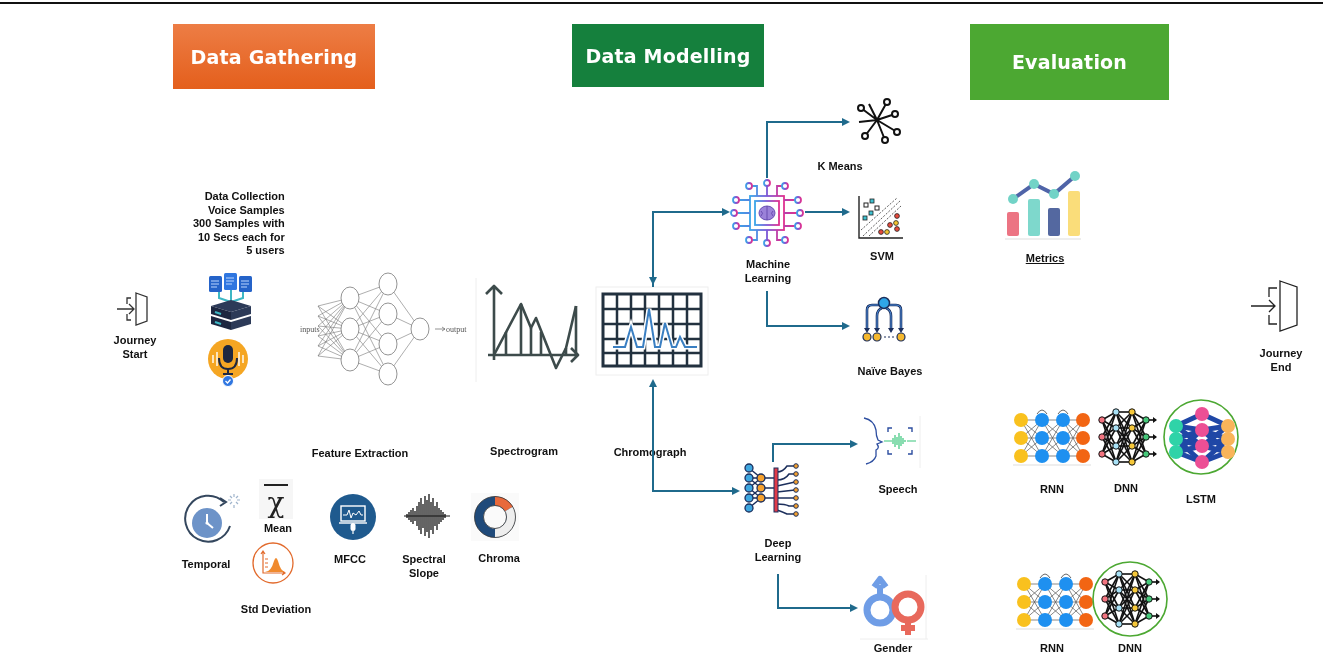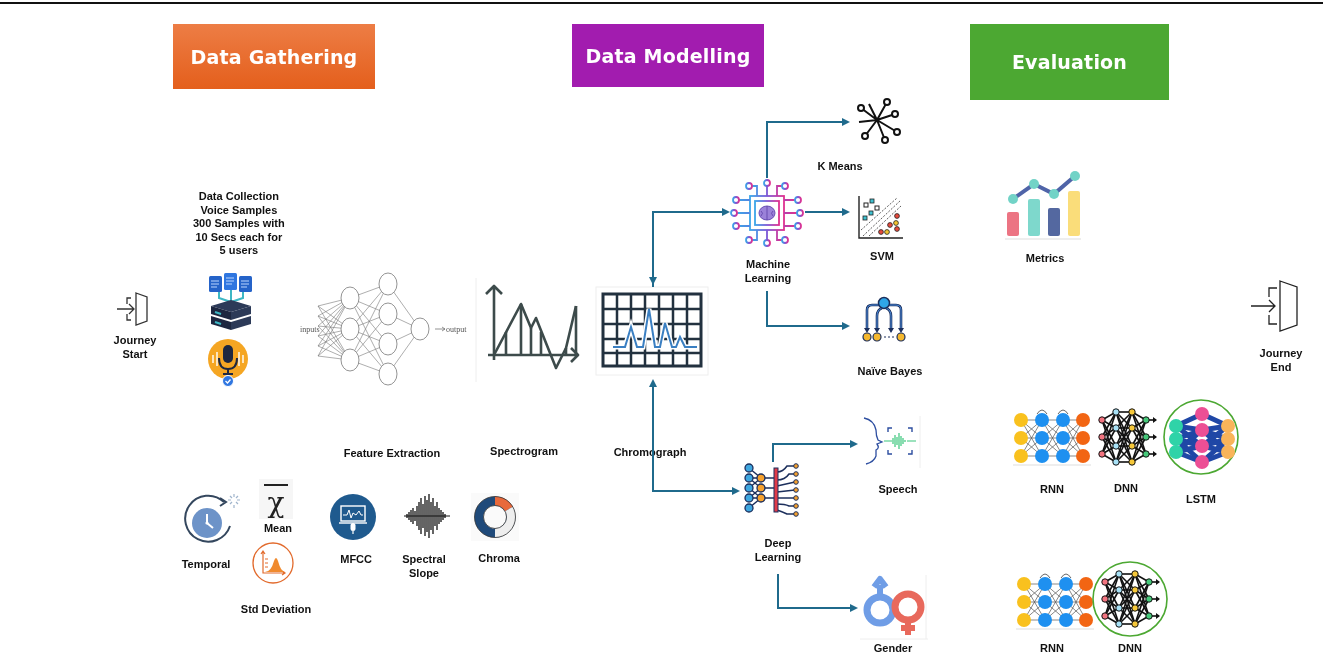--- a/index.html
+++ b/index.html
@@ -1,33 +1,33 @@
 <!DOCTYPE html>
 <html><head>
 <meta charset="utf-8">
 <style>
   html, body { margin:0; padding:0; background:#ffffff; }
   body { width:1323px; height:662px; position:relative; overflow:hidden; font-family:"Liberation Sans", sans-serif; color:#111; }
   .abs { position:absolute; }
   .topline { left:0; top:2px; width:1323px; height:2px; background:#111; }
   .phase { position:absolute; display:flex; align-items:center; justify-content:center; color:#fff; font-family:"DejaVu Sans", sans-serif; font-weight:bold; font-size:19px; letter-spacing:0.2px; }
   .lbl { position:absolute; font-weight:bold; font-size:11px; text-align:center; line-height:14px; white-space:nowrap; }
-  .lbl-left { text-align:center; }
+  .lbl-left { text-align:right; }
   svg.icon { position:absolute; overflow:visible; }
   .flow { position:absolute; left:0; top:0; width:1323px; height:662px; pointer-events:none; }
 </style>
 </head>
 <body>
 
 <div class="abs topline"></div>
 
 <div class="phase" style="left:173px;top:24px;width:202px;height:65px;background:linear-gradient(#ED7D45,#E45F1C);">
   <span>Data Gathering</span>
 </div>
-<div class="phase" style="left:572px;top:24px;width:192px;height:63px;background:#a21caf;">
+<div class="phase" style="left:572px;top:24px;width:192px;height:63px;background:#15803d;">
   <span>Data Modelling</span>
 </div>
 <div class="phase" style="left:970px;top:24px;width:199px;height:76px;background:#4CA832;">
   <span>Evaluation</span>
 </div>
 
 <svg class="icon" style="left:115px;top:290px;" width="36" height="38" viewBox="0 0 36 38">
   <path d="M21 3 L32 7 L32 31 L21 35 Z" fill="none" stroke="#333" stroke-width="1.3"></path>
   <path d="M16 8 L12 8 L12 14 M12 24 L12 30 L16 30" fill="none" stroke="#333" stroke-width="1.3"></path>
   <path d="M2 19 L19 19 M14 14 L19 19 L14 24" fill="none" stroke="#333" stroke-width="1.3"></path>
@@ -133,21 +133,21 @@
   <rect x="0" y="0" width="112" height="88" fill="#fff" stroke="#eee"></rect>
   <rect x="7" y="7" width="98" height="72" fill="none" stroke="#22313F" stroke-width="3"></rect>
   <g stroke="#22313F" stroke-width="2.5">
     <path d="M21 7v72M35 7v72M49 7v72M63 7v72M77 7v72M91 7v72"></path>
     <path d="M7 22h98M7 37h98M7 52h98M7 66h98"></path>
   </g>
   <path d="M17 60 L29 60 L35 40 L41 60 L47 60 L53 22 L59 60 L64 60 L69 36 L76 60 L80 60 L84 50 L89 60 L101 60" stroke="#fff" stroke-width="5" fill="none"></path>
   <path d="M17 60 L29 60 L35 40 L41 60 L47 60 L53 22 L59 60 L64 60 L69 36 L76 60 L80 60 L84 50 L89 60 L101 60" stroke="#3A7FC2" stroke-width="2" fill="none"></path>
 </svg>
 
-<div class="lbl" style="left:334px;top:446px;width:116px;">Feature Extraction</div>
+<div class="lbl" style="left:302px;top:446px;width:116px;">Feature Extraction</div>
 <div class="lbl" style="left:484px;top:444px;width:80px;">Spectrogram</div>
 <div class="lbl" style="left:610px;top:445px;width:80px;">Chromograph</div>
 
 <svg class="icon" style="left:180px;top:490px;" width="60" height="58" viewBox="0 0 60 58">
   <path d="M44 12 A23 23 0 1 0 50 36" fill="none" stroke="#34475E" stroke-width="2"></path>
   <path d="M40 8 L46 12 L40 16" fill="none" stroke="#34475E" stroke-width="2"></path>
   <g stroke="#9FB4CC" stroke-width="1.2">
       <path d="M54 4v3M54 15v3M48 10h3M57 10h3M50 6l2 2M56 12l2 2M50 14l2-2M56 8l2-2"></path>
     </g>
   <circle cx="27" cy="33" r="15" fill="#6D93C8"></circle>
@@ -203,21 +203,21 @@
   <circle cx="24" cy="24" r="16" fill="none" stroke="#1F4A7A" stroke-width="9"></circle>
   <path d="M24 8 A16 16 0 0 1 38 16" fill="none" stroke="#E8693B" stroke-width="9"></path>
   <path d="M38 16 A16 16 0 0 1 24 40" fill="none" stroke="#eeeeee" stroke-width="9"></path>
   <circle cx="24" cy="24" r="20.5" fill="none" stroke="#333" stroke-width="0.8"></circle>
   <circle cx="24" cy="24" r="11.5" fill="none" stroke="#333" stroke-width="0.8"></circle>
 </svg>
 
 <div class="lbl" style="left:176px;top:557px;width:60px;">Temporal</div>
 <div class="lbl" style="left:258px;top:521px;width:40px;">Mean</div>
 <div class="lbl" style="left:236px;top:602px;width:80px;">Std Deviation</div>
-<div class="lbl" style="left:328px;top:552px;width:44px;text-align:right;">MFCC</div>
+<div class="lbl" style="left:328px;top:552px;width:44px;">MFCC</div>
 <div class="lbl" style="left:398px;top:552px;width:52px;">
   <div>Spectral</div>
   <div>Slope</div>
 </div>
 <div class="lbl" style="left:474px;top:551px;width:50px;">Chroma</div>
 
 <svg class="flow" viewBox="0 0 1323 662">
   <defs>
     <marker id="ah" markerWidth="8" markerHeight="8" refX="6" refY="4" orient="auto" markerUnits="userSpaceOnUse">
       <path d="M0 0 L8 4 L0 8 Z" fill="#1F6A8C"></path>
@@ -382,21 +382,21 @@
   <rect x="23" y="31" width="12" height="37" rx="2" fill="#7ED8CC"></rect>
   <rect x="43" y="40" width="12" height="28" rx="2" fill="#5468A0"></rect>
   <rect x="63" y="23" width="12" height="45" rx="2" fill="#FADD7A"></rect>
   <path d="M8 31 L29 16 L49 26 L70 8" stroke="#4F64A8" stroke-width="4" fill="none"></path>
   <circle cx="8" cy="31" r="5" fill="#72D3C7"></circle>
     <circle cx="29" cy="16" r="5" fill="#72D3C7"></circle>
     <circle cx="49" cy="26" r="5" fill="#72D3C7"></circle>
     <circle cx="70" cy="8" r="5" fill="#72D3C7"></circle>
   <line x1="0" y1="71" x2="76" y2="71" stroke="#ddd"></line>
 </svg>
-<div class="lbl" style="left:1010px;top:251px;width:70px;">Metrics</div>
+<div class="lbl" style="left:1010px;top:251px;width:70px;text-decoration:underline;">Metrics</div>
 
 <svg class="icon" style="left:1251px;top:279px;" width="50" height="52" viewBox="0 0 50 52">
   <path d="M29 2 L46 8 L46 46 L29 52 Z" fill="none" stroke="#222" stroke-width="1.3"></path>
   <path d="M26 9 L18 9 L18 18 M18 36 L18 45 L26 45" fill="none" stroke="#222" stroke-width="1.3"></path>
   <path d="M0 27 L24 27 M18 21 L24 27 L18 33" fill="none" stroke="#222" stroke-width="1.3"></path>
 </svg>
 <div class="lbl" style="left:1246px;top:346px;width:70px;">
   <div>Journey</div>
   <div>End</div>
 </div>

